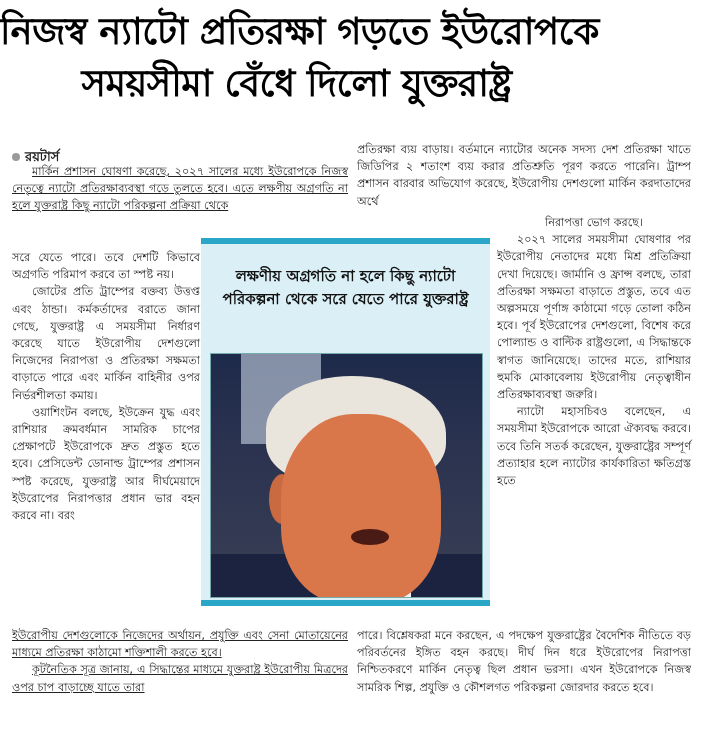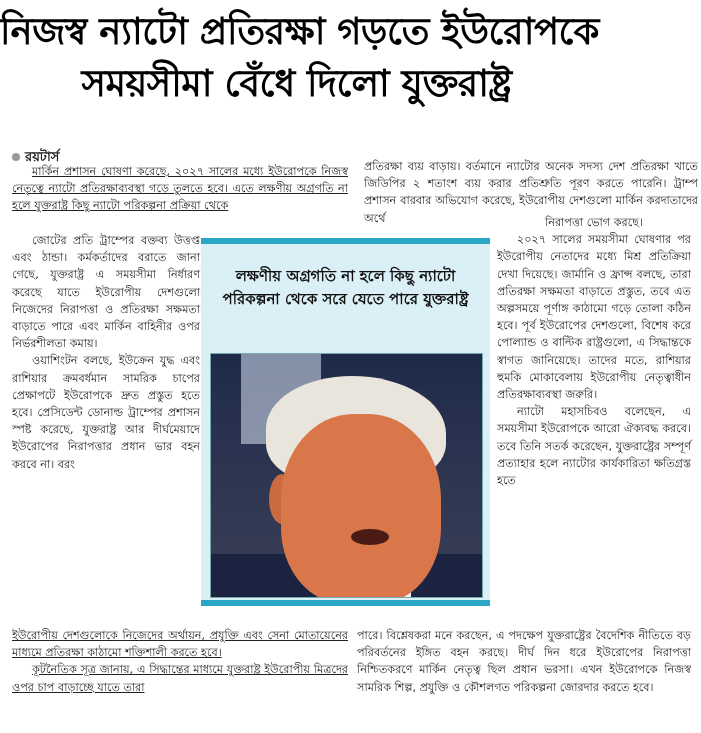--- a/index.html
+++ b/index.html
@@ -39,29 +39,30 @@
 </div>
 
 <div class="byline">
   <span class="dot"></span><span>রয়টার্স</span>
 </div>
 
 <div class="col full-left" style="top:163px;">
   <p>মার্কিন প্রশাসন ঘোষণা করেছে, ২০২৭ সালের মধ্যে ইউরোপকে নিজস্ব নেতৃত্বে ন্যাটো প্রতিরক্ষাব্যবস্থা গড়ে তুলতে হবে। এতে লক্ষণীয় অগ্রগতি না হলে যুক্তরাষ্ট্র কিছু ন্যাটো পরিকল্পনা প্রক্রিয়া থেকে</p>
 </div>
 <div class="col narrow-left" style="top:232px;">
+  <p class="noindent" style="margin-top:17px;">সরে যেতে পারে। তবে দেশটি কিভাবে অগ্রগতি পরিমাপ করবে তা স্পষ্ট নয়।</p>
   <p>জোটের প্রতি ট্রাম্পের বক্তব্য উত্তপ্ত এবং ঠান্ডা। কর্মকর্তাদের বরাতে জানা গেছে, যুক্তরাষ্ট্র এ সময়সীমা নির্ধারণ করেছে যাতে ইউরোপীয় দেশগুলো নিজেদের নিরাপত্তা ও প্রতিরক্ষা সক্ষমতা বাড়াতে পারে এবং মার্কিন বাহিনীর ওপর নির্ভরশীলতা কমায়।</p>
   <p>ওয়াশিংটন বলছে, ইউক্রেন যুদ্ধ এবং রাশিয়ার ক্রমবর্ধমান সামরিক চাপের প্রেক্ষাপটে ইউরোপকে দ্রুত প্রস্তুত হতে হবে। প্রেসিডেন্ট ডোনাল্ড ট্রাম্পের প্রশাসন স্পষ্ট করেছে, যুক্তরাষ্ট্র আর দীর্ঘমেয়াদে ইউরোপের নিরাপত্তার প্রধান ভার বহন করবে না। বরং</p>
 </div>
 <div class="col full-left" style="top:627px;">
   <p class="noindent">ইউরোপীয় দেশগুলোকে নিজেদের অর্থায়ন, প্রযুক্তি এবং সেনা মোতায়েনের মাধ্যমে প্রতিরক্ষা কাঠামো শক্তিশালী করতে হবে।</p>
   <p>কূটনৈতিক সূত্র জানায়, এ সিদ্ধান্তের মাধ্যমে যুক্তরাষ্ট্র ইউরোপীয় মিত্রদের ওপর চাপ বাড়াচ্ছে যাতে তারা</p>
 </div>
 
-<div class="col full-right" style="top:158px;margin-left:7px;">
+<div class="col full-right" style="top:141px;">
   <p class="noindent">প্রতিরক্ষা ব্যয় বাড়ায়। বর্তমানে ন্যাটোর অনেক সদস্য দেশ প্রতিরক্ষা খাতে জিডিপির ২ শতাংশ ব্যয় করার প্রতিশ্রুতি পূরণ করতে পারেনি। ট্রাম্প প্রশাসন বারবার অভিযোগ করেছে, ইউরোপীয় দেশগুলো মার্কিন করদাতাদের অর্থে</p>
 </div>
 <div class="col narrow-right" style="top:214px;">
   <p class="noindent" style="text-align:center;">নিরাপত্তা ভোগ করছে।</p>
   <p>২০২৭ সালের সময়সীমা ঘোষণার পর ইউরোপীয় নেতাদের মধ্যে মিশ্র প্রতিক্রিয়া দেখা দিয়েছে। জার্মানি ও ফ্রান্স বলছে, তারা প্রতিরক্ষা সক্ষমতা বাড়াতে প্রস্তুত, তবে এত অল্পসময়ে পূর্ণাঙ্গ কাঠামো গড়ে তোলা কঠিন হবে। পূর্ব ইউরোপের দেশগুলো, বিশেষ করে পোল্যান্ড ও বাল্টিক রাষ্ট্রগুলো, এ সিদ্ধান্তকে স্বাগত জানিয়েছে। তাদের মতে, রাশিয়ার হুমকি মোকাবেলায় ইউরোপীয় নেতৃত্বাধীন প্রতিরক্ষাব্যবস্থা জরুরি।</p>
   <p>ন্যাটো মহাসচিবও বলেছেন, এ সময়সীমা ইউরোপকে আরো ঐক্যবদ্ধ করবে। তবে তিনি সতর্ক করেছেন, যুক্তরাষ্ট্রের সম্পূর্ণ প্রত্যাহার হলে ন্যাটোর কার্যকারিতা ক্ষতিগ্রস্ত হতে</p>
 </div>
 <div class="col full-right" style="top:627px;">
   <p class="noindent">পারে। বিশ্লেষকরা মনে করছেন, এ পদক্ষেপ যুক্তরাষ্ট্রের বৈদেশিক নীতিতে বড় পরিবর্তনের ইঙ্গিত বহন করছে। দীর্ঘ দিন ধরে ইউরোপের নিরাপত্তা নিশ্চিতকরণে মার্কিন নেতৃত্ব ছিল প্রধান ভরসা। এখন ইউরোপকে নিজস্ব সামরিক শিল্প, প্রযুক্তি ও কৌশলগত পরিকল্পনা জোরদার করতে হবে।</p>
 </div>

